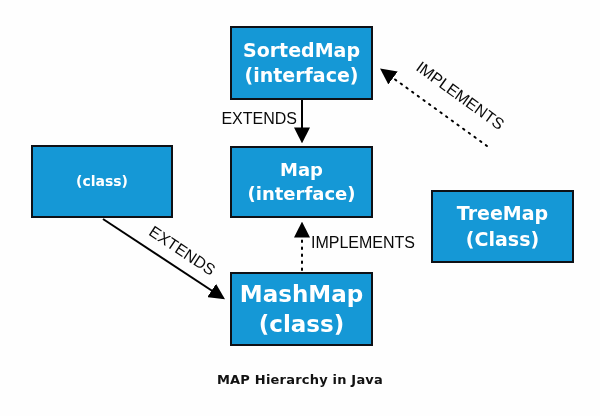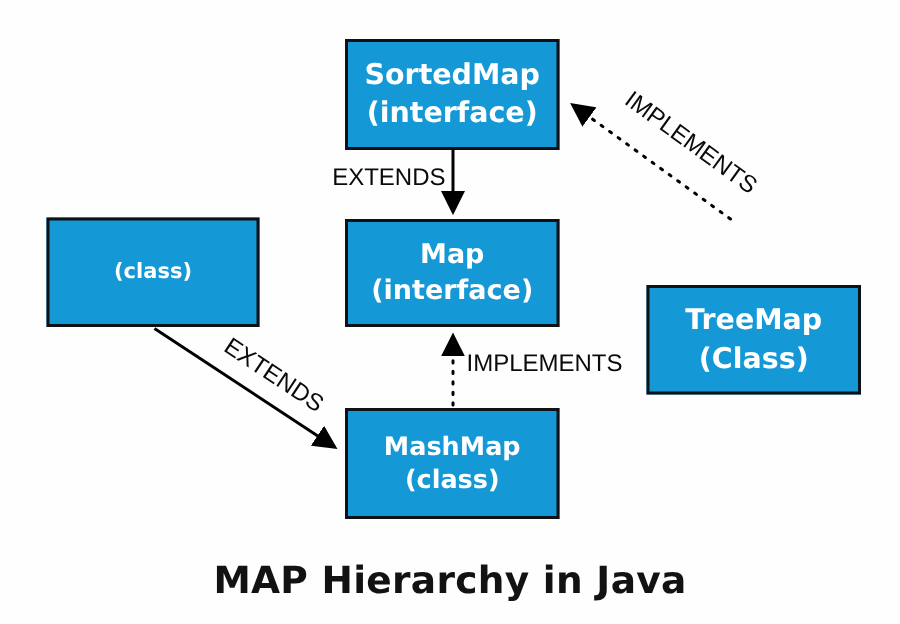--- a/index.html
+++ b/index.html
@@ -48,21 +48,21 @@
     text-align:center;
     font-weight:bold;
     line-height:1.32;
   }
   .node .l1,.node .l2{display:block;}
   .node-sortedmap{left:230px;top:26px;width:143px;height:74px;font-size:19px;}
   .node-linkedmashmap{left:31px;top:145px;width:142px;height:73px;font-size:15px;}
   .node-linkedmashmap .l2{font-size:14px;}
   .node-map{left:230px;top:146px;width:143px;height:72px;font-size:18px;}
   .node-treemap{left:431px;top:145px;width:143px;height:73px;font-size:19px;margin-top:45px;}
-  .node-mashmap{left:230px;top:272px;width:143px;height:74px;font-size:17px;}
+  .node-mashmap{left:230px;top:272px;width:143px;height:74px;font-size:23px;}
   .edge-label{
     position:absolute;
     color:var(--label-color);
     font-family:"Liberation Sans","DejaVu Sans",sans-serif;
     font-size:16px;
     white-space:nowrap;
   }
   .edge-label-extends-v{left:213px;top:110px;width:84px;text-align:right;}
   .edge-label-implements-h{left:311px;top:234px;}
   .edge-label-extends-diag{
@@ -71,21 +71,21 @@
   }
   .edge-label-implements-diag{
     left:460px;top:96px;
     transform:translate(-50%,-50%) rotate(36deg);
   }
   .diagram-title{
     position:absolute;
     left:0;top:372px;width:600px;
     text-align:center;
     font-weight:bold;
-    font-size:25px;
+    font-size:13px;
     color:var(--title-color);
     letter-spacing:0.2px;
   }
 </style>
 </head>
 <body>
 
 <div class="canvas">
 
   <svg class="edges-layer" width="600" height="416" viewBox="0 0 600 416" xmlns="http://www.w3.org/2000/svg">

